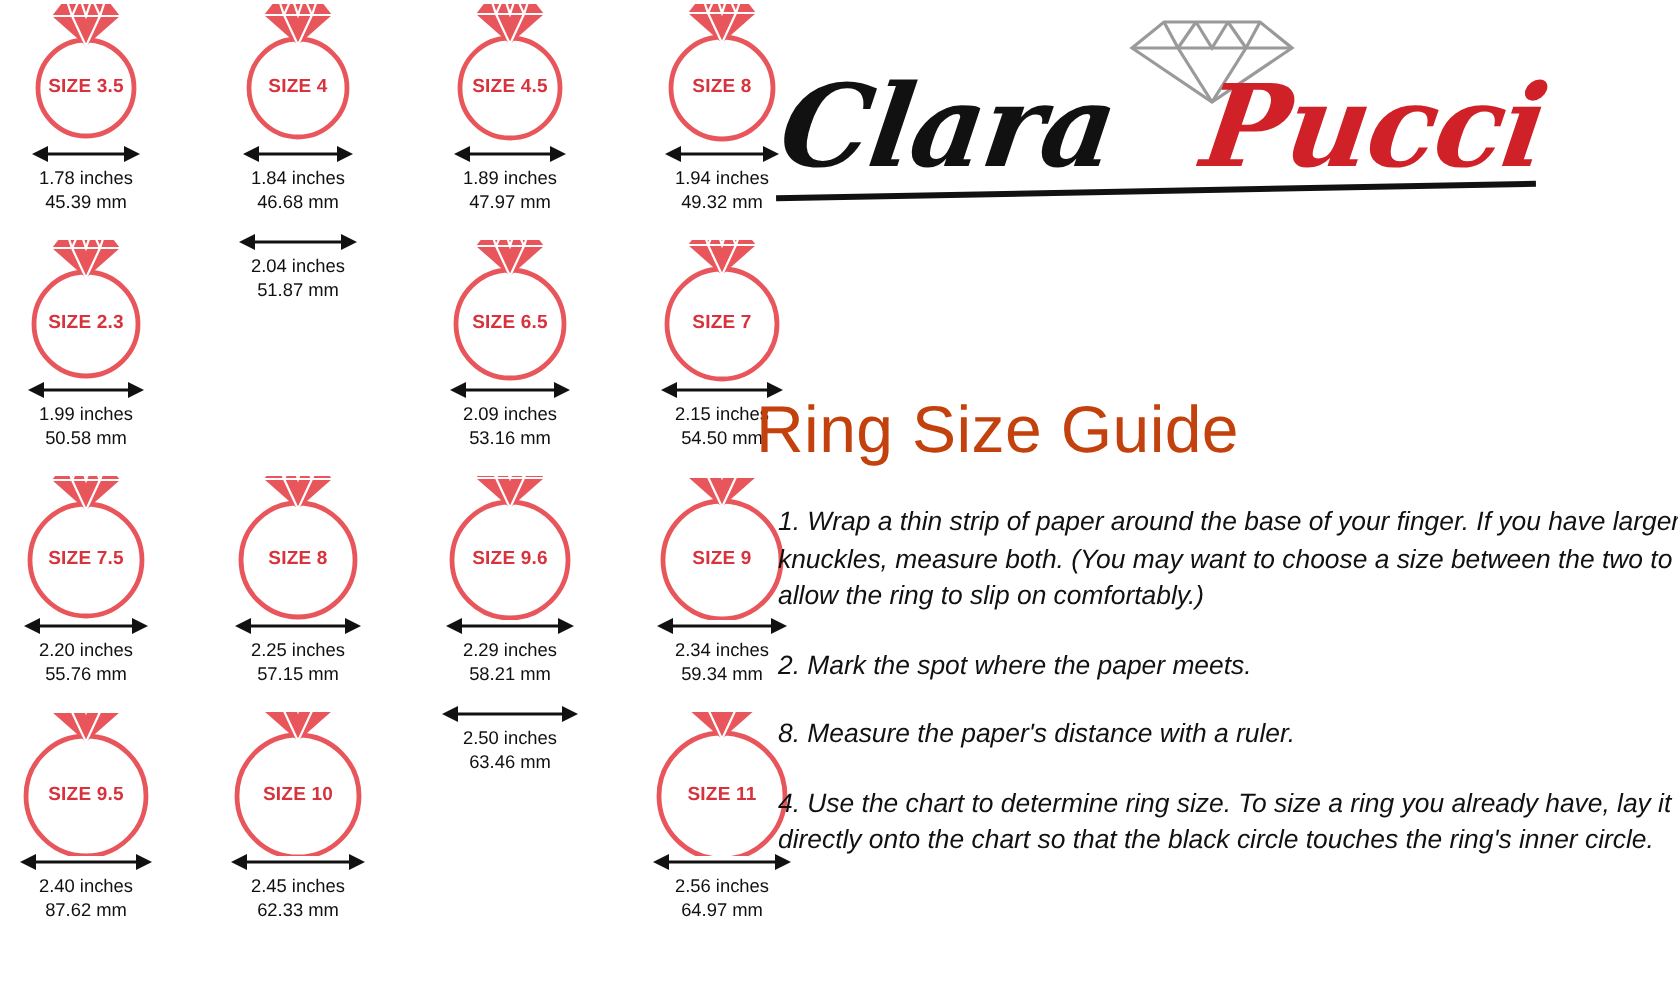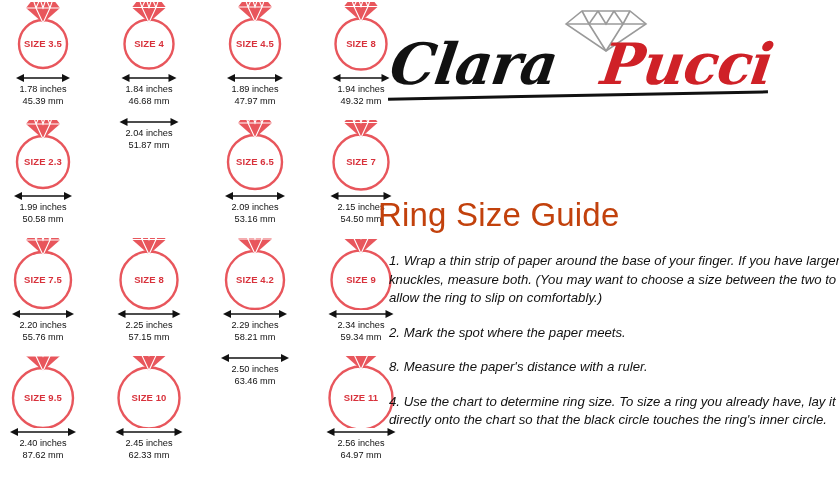--- a/index.html
+++ b/index.html
@@ -432,21 +432,21 @@
               </g>
               <g stroke="#ffffff" stroke-width="1.1" fill="none">
                 <path d="M26 1 L60 1"></path>
                 <path d="M33 -8 L36 1 L43 16"></path>
                 <path d="M53 -8 L50 1 L43 16"></path>
                 <path d="M36 1 L40 -8"></path>
                 <path d="M50 1 L46 -8"></path>
                 <path d="M40 -8 L43 1 L46 -8"></path>
               </g>
             </svg>
-            <div class="size-label">SIZE 4.2</div>
+            <div class="size-label">SIZE 9.6</div>
           </div>
           <div class="arrow-wrap"><svg width="86" height="12" viewBox="0 0 86 12">
               <line x1="15" y1="6" x2="71" y2="6" stroke="#111" stroke-width="1.4"></line>
               <path d="M11 6 L19 2 L19 10 Z" fill="#111"></path>
               <path d="M75 6 L67 2 L67 10 Z" fill="#111"></path>
             </svg></div>
           <div class="meas">
             <div>2.29 inches</div>
             <div>58.21 mm</div>
           </div>

